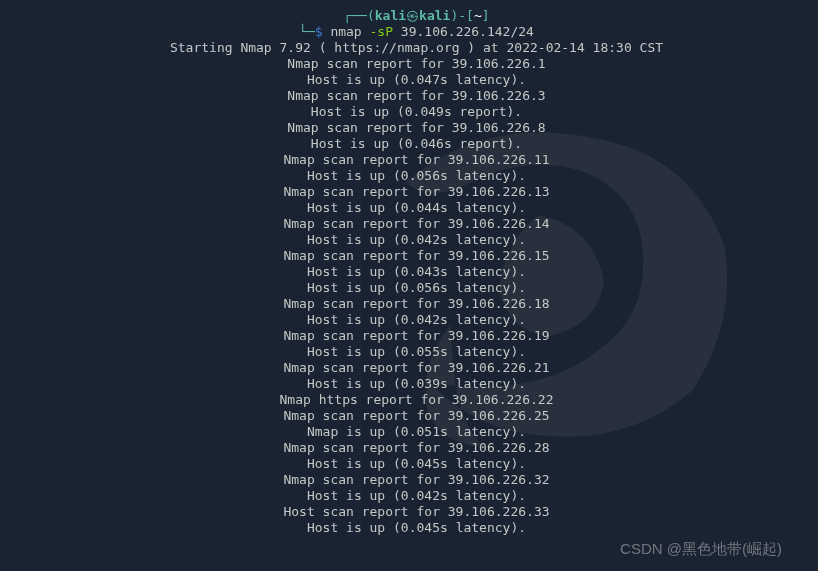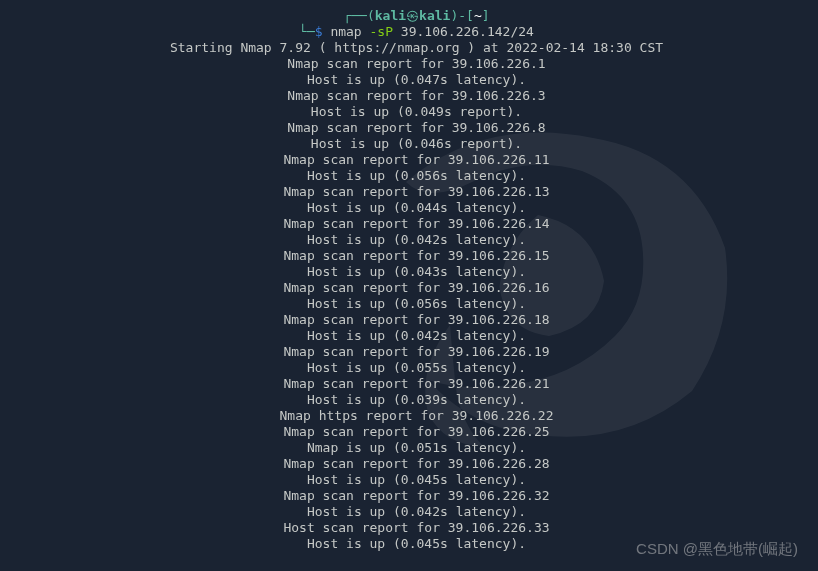--- a/index.html
+++ b/index.html
@@ -60,21 +60,21 @@
     .cmd-arg {
       color: #c5c8c6;
     }
     .output-line {
       color: #c5c8c6;
       white-space: pre;
     }
     .watermark {
       position: absolute;
       bottom: 14px;
-      right: 20px;
+      right: 36px;
       color: rgba(200, 200, 200, 0.5);
       font-family: sans-serif;
       font-size: 15px;
     }
     .terminal-content {
       position: relative;
       z-index: 1;
       text-align: center;
     }
   </style>
@@ -101,21 +101,20 @@
       <div class="output-line">Nmap scan report for 39.106.226.8</div>
       <div class="output-line">Host is up (0.046s report).</div>
       <div class="output-line">Nmap scan report for 39.106.226.11</div>
       <div class="output-line">Host is up (0.056s latency).</div>
       <div class="output-line">Nmap scan report for 39.106.226.13</div>
       <div class="output-line">Host is up (0.044s latency).</div>
       <div class="output-line">Nmap scan report for 39.106.226.14</div>
       <div class="output-line">Host is up (0.042s latency).</div>
       <div class="output-line">Nmap scan report for 39.106.226.15</div>
       <div class="output-line">Host is up (0.043s latency).</div>
-      <div class="output-line">Nmap scan report for 39.106.226.16</div>
       <div class="output-line">Host is up (0.056s latency).</div>
       <div class="output-line">Nmap scan report for 39.106.226.18</div>
       <div class="output-line">Host is up (0.042s latency).</div>
       <div class="output-line">Nmap scan report for 39.106.226.19</div>
       <div class="output-line">Host is up (0.055s latency).</div>
       <div class="output-line">Nmap scan report for 39.106.226.21</div>
       <div class="output-line">Host is up (0.039s latency).</div>
       <div class="output-line">Nmap https report for 39.106.226.22</div>
       <div class="output-line">Nmap scan report for 39.106.226.25</div>
       <div class="output-line">Nmap is up (0.051s latency).</div>

